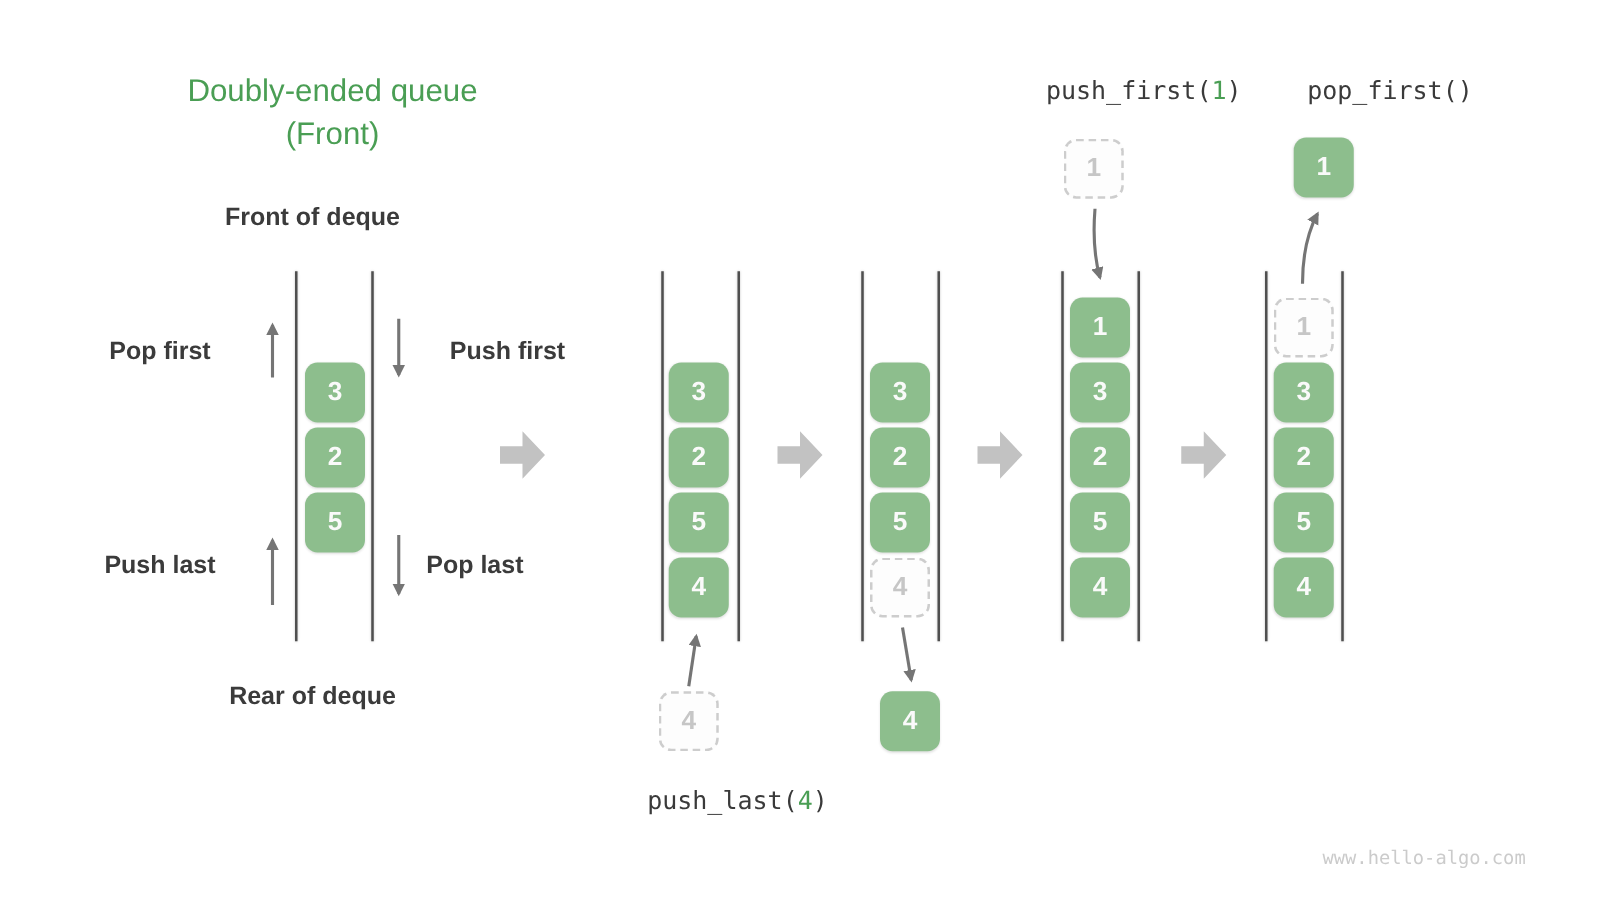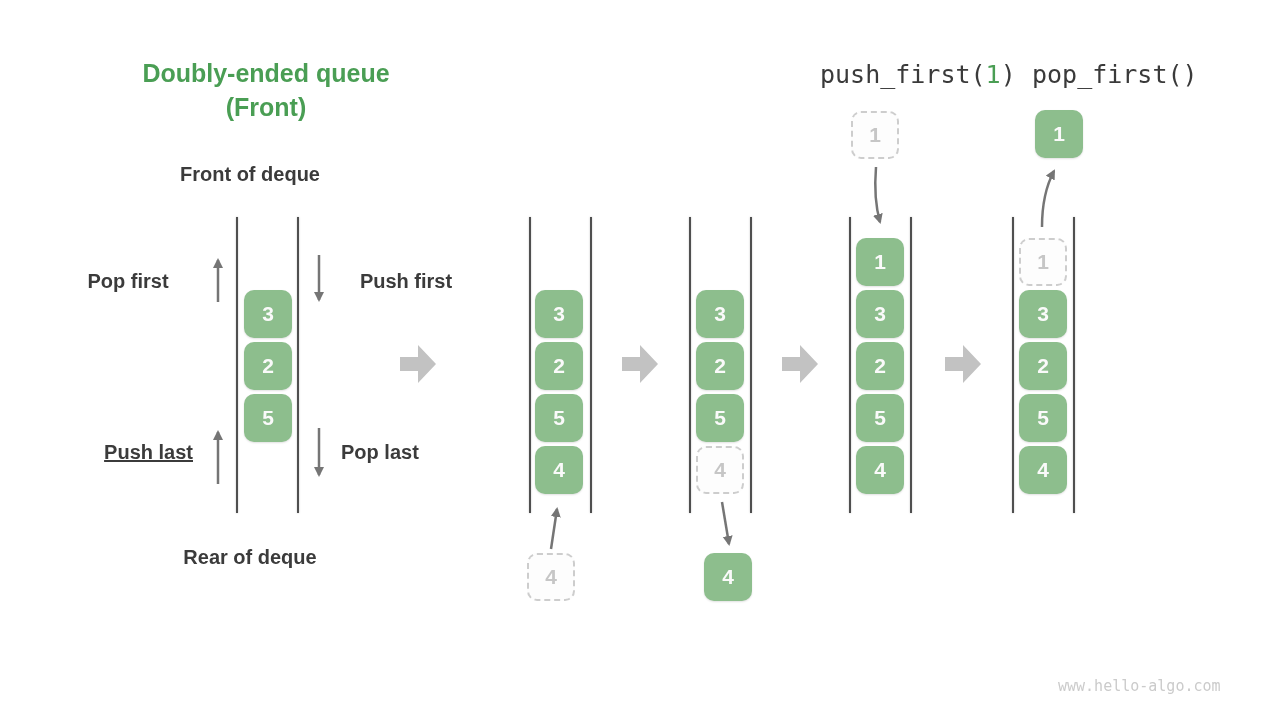--- a/index.html
+++ b/index.html
@@ -4,21 +4,21 @@
 <style>
   * { margin:0; padding:0; box-sizing:border-box; }
   body { background:#ffffff; }
   .canvas {
     position:relative; width:1280px; height:720px; background:#ffffff;
     font-family:"Liberation Sans", sans-serif; overflow:hidden;
   }
   .abs { position:absolute; }
   .title {
     left:96px; top:56px; width:340px; text-align:center;
-    color:#4a9e54; font-size:25px; font-weight:bold; line-height:34px;
+    color:#4a9e54; font-size:25px; font-weight:normal; line-height:34px;
   }
   .caption {
     width:340px; left:80px; text-align:center;
     color:#3b3b3b; font-size:20px; font-weight:bold;
   }
   .side-label {
     color:#3b3b3b; font-size:20px; font-weight:bold; width:130px;
   }
   .rail {
     position:absolute; top:217px; width:2px; height:296px;
@@ -28,21 +28,21 @@
     position:absolute; width:48px; height:48px; border-radius:10px;
     background:#8dbe8d; color:#fafafa; font-size:21px; font-weight:bold;
     display:flex; align-items:center; justify-content:center;
     box-shadow:0 1px 2px rgba(0,0,0,0.12);
   }
   .ghost {
     background:#fdfdfd; border:2px dashed #cdcdcd; color:#c6c6c6;
     box-shadow:none;
   }
   .code {
-    font-family:"DejaVu Sans Mono", monospace; font-size:25px;
+    font-family:"DejaVu Sans Mono", monospace; font-size:20px;
     color:#3a3a3a; text-align:center; white-space:nowrap;
   }
   .code .arg { color:#4a9e54; }
   .watermark {
     left:1058px; top:677px; width:185px; text-align:left;
     font-family:"DejaVu Sans Mono", monospace; font-size:15px; color:#cbcbcb;
   }
   svg.overlay { position:absolute; left:0; top:0; pointer-events:none; }
 </style>
 </head>
@@ -53,21 +53,21 @@
   <div class="abs title">
     <div>Doubly-ended queue</div>
     <div>(Front)</div>
   </div>
 
   <div class="abs caption" style="top:163px;">Front of deque</div>
   <div class="abs caption" style="top:546px;">Rear of deque</div>
 
   <div class="abs side-label" style="left:63px; top:270px; text-align:center;">Pop first</div>
   <div class="abs side-label" style="left:341px; top:270px; text-align:center;">Push first</div>
-  <div class="abs side-label" style="left:63px; top:441px; text-align:right;text-decoration:underline;">Push last</div>
+  <div class="abs side-label" style="left:63px; top:441px; text-align:center;">Push last</div>
   <div class="abs side-label" style="left:341px; top:441px; text-align:left;">Pop last</div>
 
   <div class="rail" style="left:236px;"></div>
   <div class="rail" style="left:297px;"></div>
   <div class="rail" style="left:529px;"></div>
   <div class="rail" style="left:590px;"></div>
   <div class="rail" style="left:689px;"></div>
   <div class="rail" style="left:750px;"></div>
   <div class="rail" style="left:849px;"></div>
   <div class="rail" style="left:910px;"></div>
@@ -97,20 +97,23 @@
   <div class="cell" style="left:856px; top:394px;">5</div>
   <div class="cell" style="left:856px; top:446px;">4</div>
 
   <div class="cell" style="left:1035px; top:110px;">1</div>
   <div class="cell ghost" style="left:1019px; top:238px;">1</div>
   <div class="cell" style="left:1019px; top:290px;">3</div>
   <div class="cell" style="left:1019px; top:342px;">2</div>
   <div class="cell" style="left:1019px; top:394px;">5</div>
   <div class="cell" style="left:1019px; top:446px;">4</div>
 
+  <div class="abs code" style="left:495px; top:628px; width:190px;">
+    <span>push_last(</span><span class="arg">4</span><span>)</span>
+  </div>
   <div class="abs code" style="left:820px; top:60px; width:190px;">
     <span>push_first(</span><span class="arg">1</span><span>)</span>
   </div>
   <div class="abs code" style="left:1032px; top:60px; width:160px;">pop_first()</div>
 
   <div class="abs watermark">www.hello-algo.com</div>
 
   <svg class="overlay" width="1280" height="720" viewBox="0 0 1280 720">
     <defs>
       <marker id="ah" markerUnits="userSpaceOnUse" markerWidth="11" markerHeight="11" refX="8" refY="5" orient="auto">

